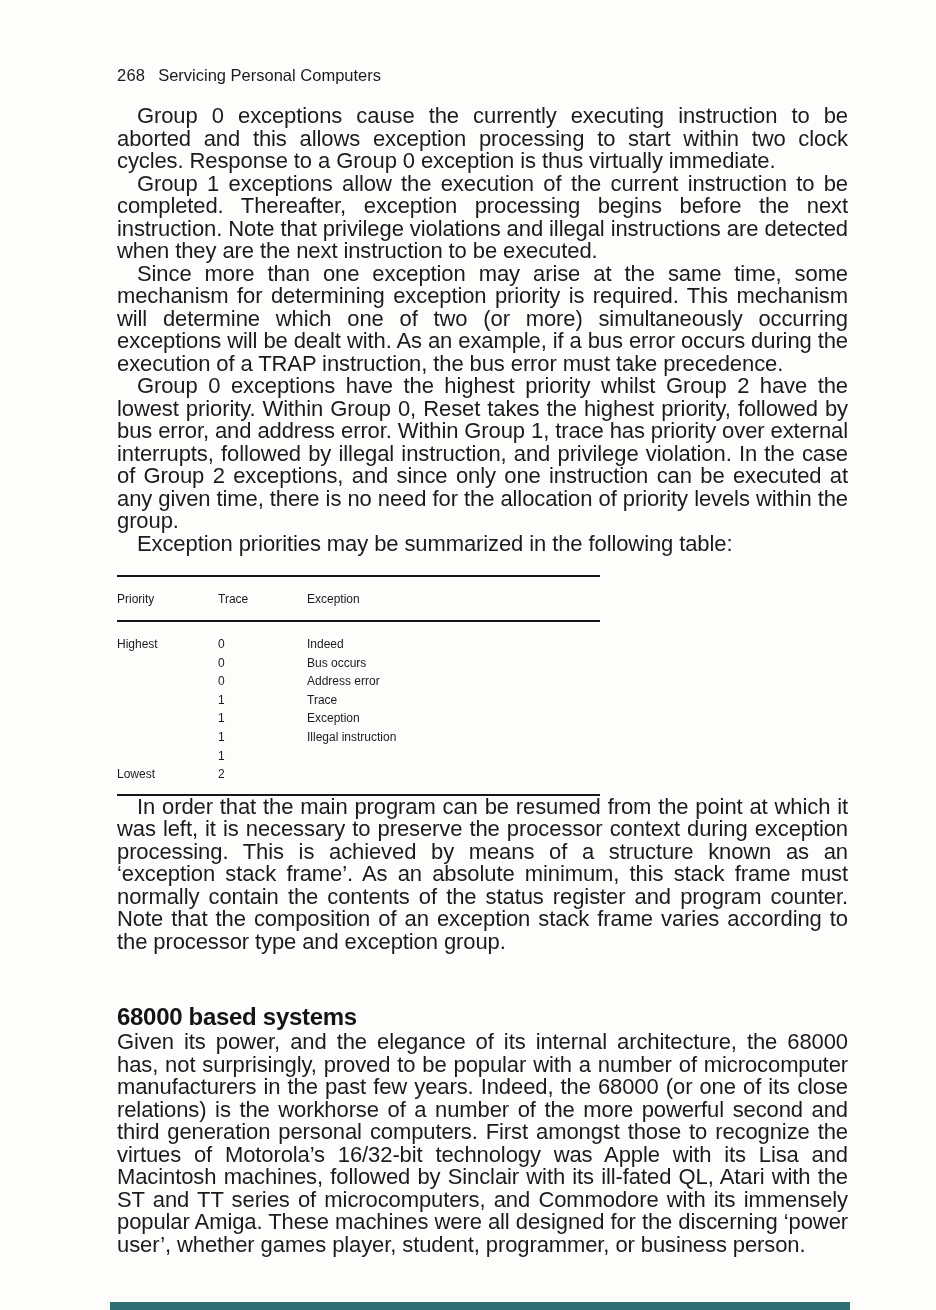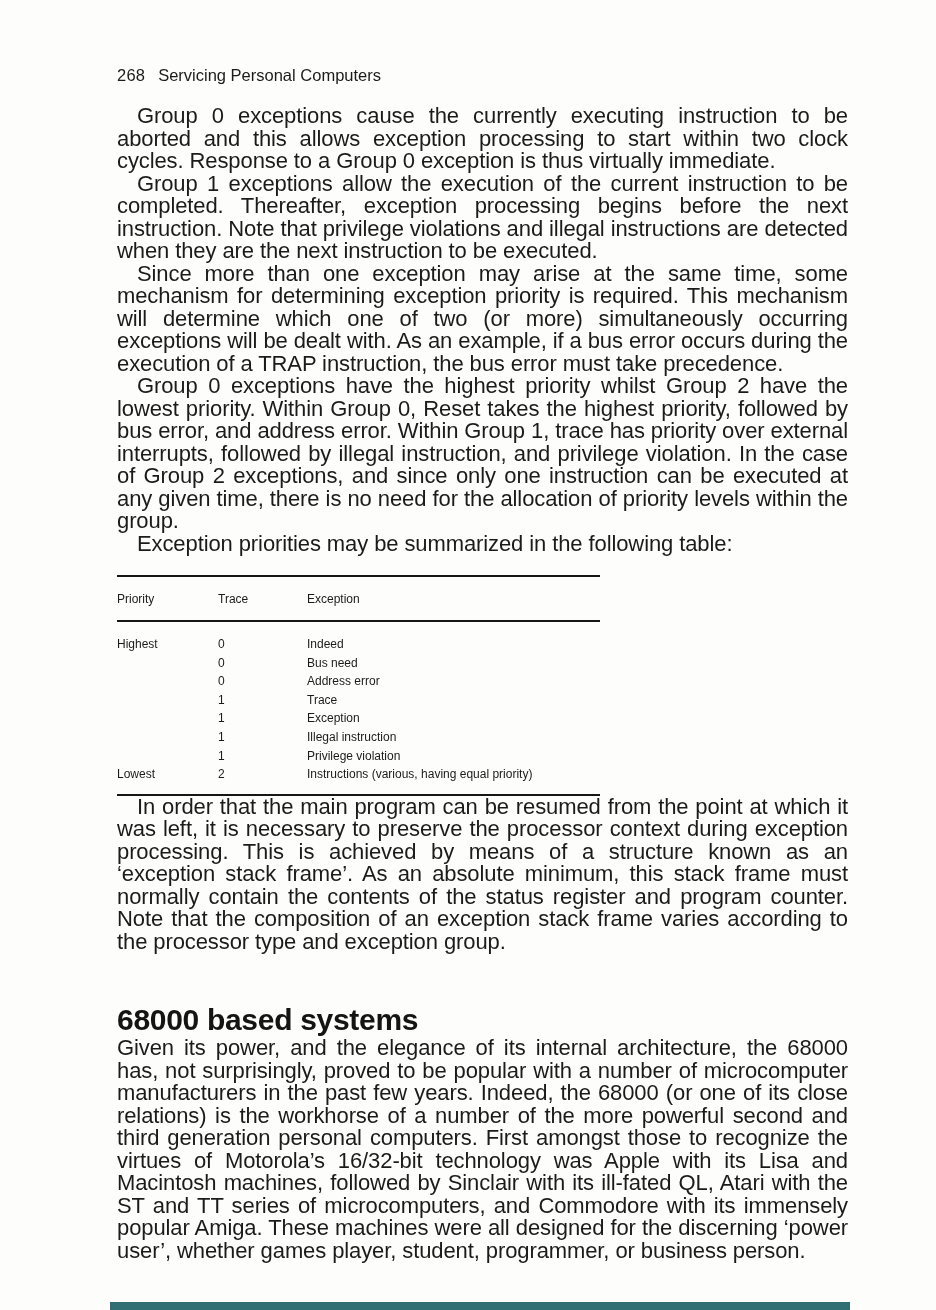--- a/index.html
+++ b/index.html
@@ -56,21 +56,21 @@
     padding: 13px 0 10px 0;
   }
   .t-row {
     display: grid;
     grid-template-columns: 101px 89px 1fr;
     line-height: 18.6px;
   }
   .section-heading {
     margin: 0;
     margin-top: 50px;
-    font-size: 30px;
+    font-size: 24px;
     font-weight: bold;
     letter-spacing: -0.3px;
     color: #141414;
   }
   .after-table { margin-top: 32px; }
   .after-heading { margin-top: 36px; }
   .scan-bar {
     position: absolute;
     left: 110px;
     bottom: 0;
@@ -104,21 +104,21 @@
     </div>
     <div class="t-body">
       <div class="t-row">
         <span>Highest</span>
         <span>0</span>
         <span>Indeed</span>
       </div>
       <div class="t-row">
         <span></span>
         <span>0</span>
-        <span>Bus need</span>
+        <span>Bus occurs</span>
       </div>
       <div class="t-row">
         <span></span>
         <span>0</span>
         <span>Address error</span>
       </div>
       <div class="t-row">
         <span></span>
         <span>1</span>
         <span>Trace</span>
@@ -129,26 +129,24 @@
         <span>Exception</span>
       </div>
       <div class="t-row">
         <span></span>
         <span>1</span>
         <span>Illegal instruction</span>
       </div>
       <div class="t-row">
         <span></span>
         <span>1</span>
-        <span>Privilege violation</span>
       </div>
       <div class="t-row">
         <span>Lowest</span>
         <span>2</span>
-        <span>Instructions (various, having equal priority)</span>
       </div>
     </div>
   </div>
 
   <p class="para indent after-table">In order that the main program can be resumed from the point at which it was left, it is necessary to preserve the processor context during exception processing. This is achieved by means of a structure known as an ‘exception stack frame’. As an absolute minimum, this stack frame must normally contain the contents of the status register and program counter. Note that the composition of an exception stack frame varies according to the processor type and exception group.</p>
 
   <h2 class="section-heading">68000 based systems</h2>
 
   <p class="para after-heading">Given its power, and the elegance of its internal architecture, the 68000 has, not surprisingly, proved to be popular with a number of microcomputer manufacturers in the past few years. Indeed, the 68000 (or one of its close relations) is the workhorse of a number of the more powerful second and third generation personal computers. First amongst those to recognize the virtues of Motorola’s 16/32-bit technology was Apple with its Lisa and Macintosh machines, followed by Sinclair with its ill-fated QL, Atari with the ST and TT series of microcomputers, and Commodore with its immensely popular Amiga. These machines were all designed for the discerning ‘power user’, whether games player, student, programmer, or business person.</p>
 

